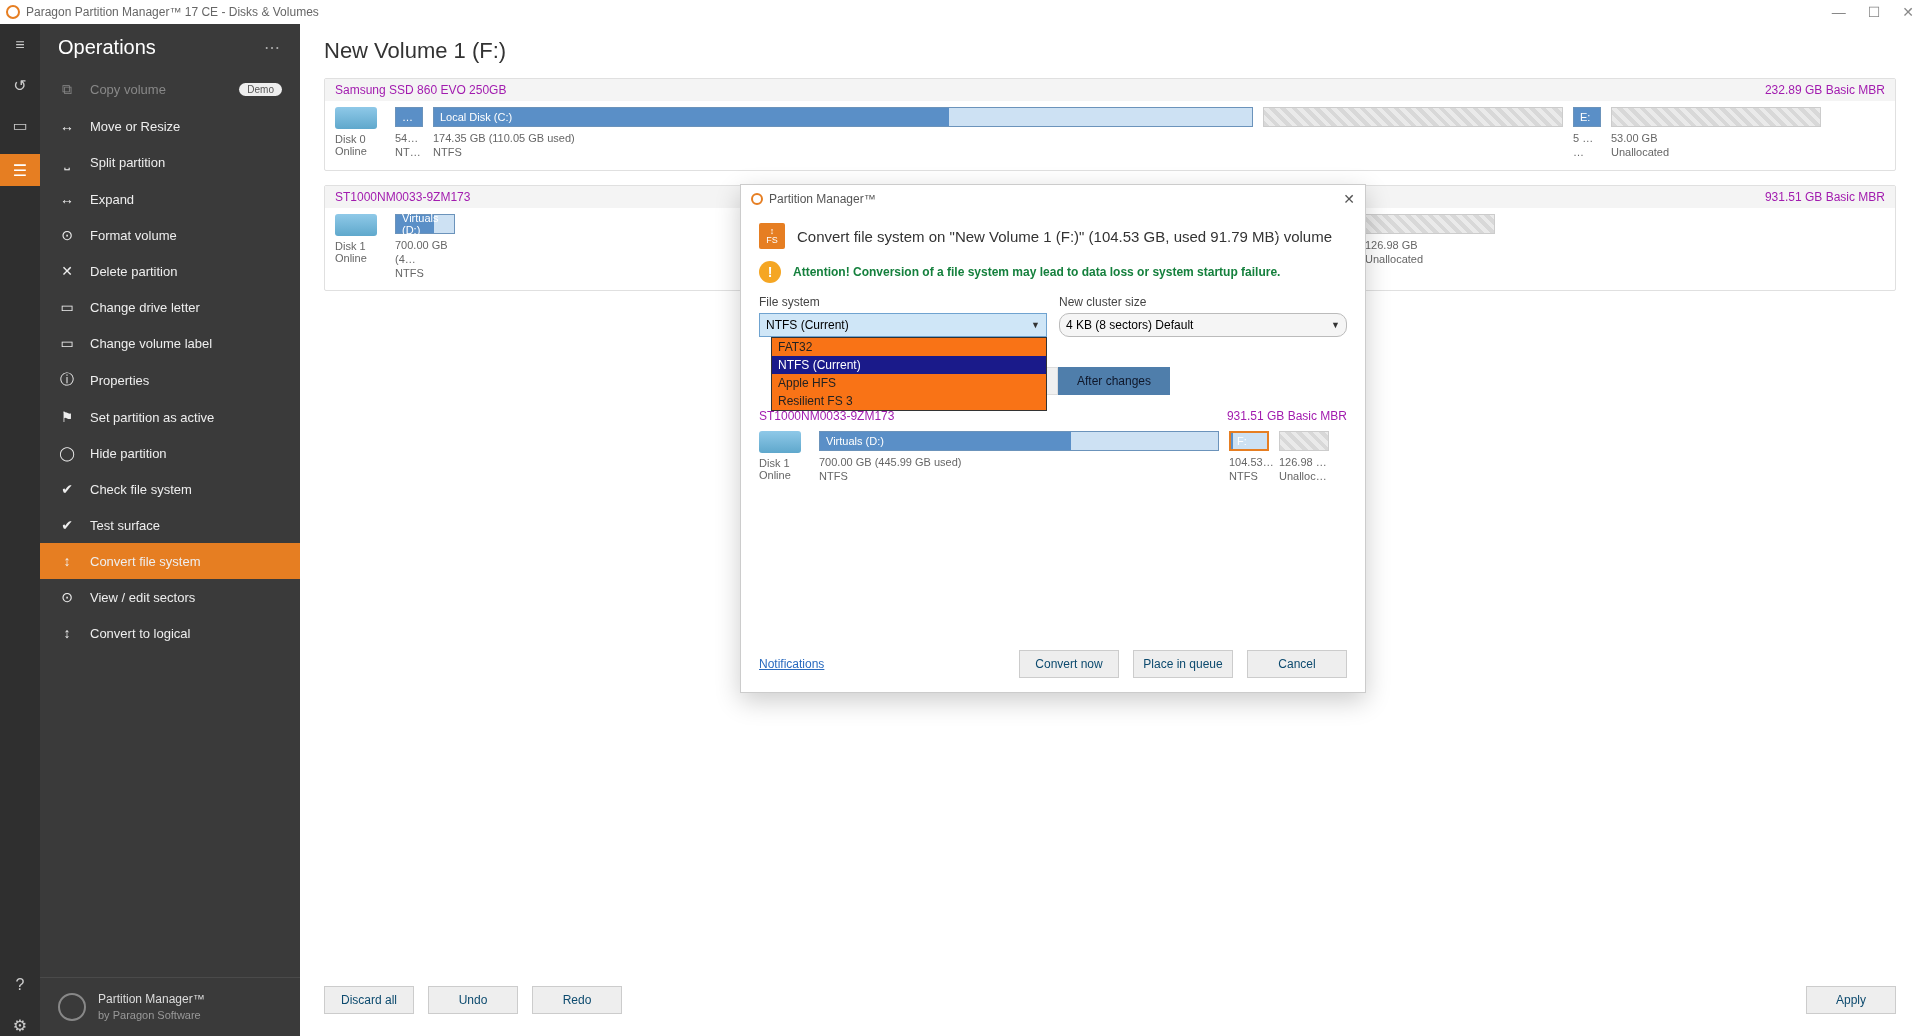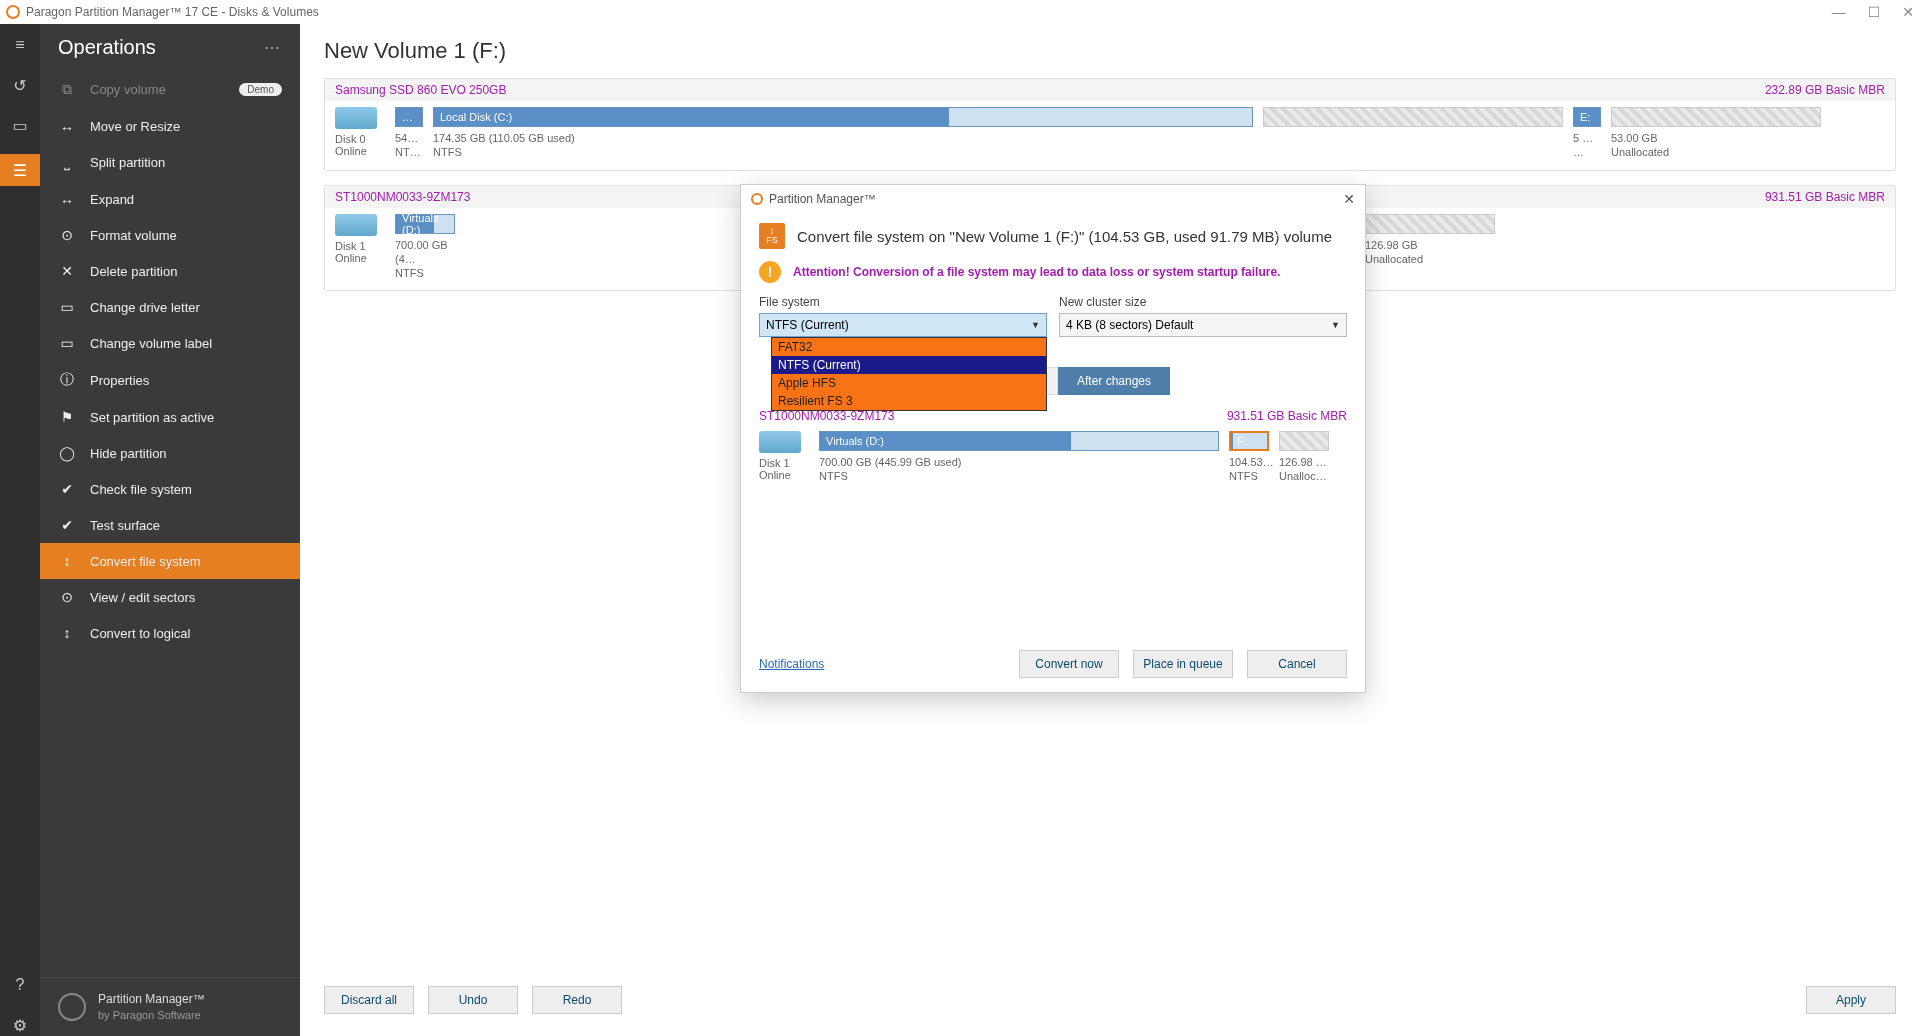--- a/index.html
+++ b/index.html
@@ -56,34 +56,34 @@
 
 .modal { position: absolute; left: 440px; top: 160px; width: 626px; background: #fff; border: 1px solid #ccc; box-shadow: 0 8px 24px rgba(0,0,0,.2); }
 .modal-title { display: flex; align-items: center; padding: 6px 10px; font-size: 12px; color: #555; }
 .modal-title .mlogo { width: 12px; height: 12px; border: 2px solid #e67e22; border-radius: 50%; margin-right: 6px; }
 .modal-title .close { margin-left: auto; cursor: pointer; font-size: 14px; color: #555; }
 .modal-body { padding: 10px 18px 18px; }
 .modal-row { display: flex; align-items: center; gap: 12px; margin-bottom: 12px; }
 .fs-icon { width: 26px; height: 26px; background: #e67e22; color: #fff; font-size: 9px; display: flex; flex-direction: column; align-items: center; justify-content: center; border-radius: 2px; line-height:1; }
 .warn-icon { width: 22px; height: 22px; background: #f5a623; color: #fff; border-radius: 50%; display: flex; align-items: center; justify-content: center; font-weight: bold; font-size: 14px; }
 .modal-heading { font-size: 15px; color: #333; }
-.modal-warn { font-size: 12px; color: #a21caf; font-weight: 600; }
+.modal-warn { font-size: 12px; color: #15803d; font-weight: 600; }
 .field-col { flex: 1; }
 .field-label { font-size: 12px; color: #444; margin-bottom: 4px; }
 .combo { position: relative; }
 .combo-box { height: 24px; border: 1px solid #6fa3d0; background: #cfe6f7; font-size: 12px; padding: 0 6px; display: flex; align-items: center; }
-.combo-box.plain { background: #f5f5f5; border-color: #bbb; }
+.combo-box.plain { background: #f5f5f5; border-color: #bbb; border-radius: 10px; }
 .combo-box .arrow { margin-left: auto; font-size: 9px; color: #333; }
 .dropdown { position: absolute; left: 12px; right: 0; top: 24px; background: #f97316; border: 1px solid #333; z-index: 10; }
 .dropdown .opt { font-size: 12px; padding: 2px 6px; color: #222; }
 .dropdown .opt.sel { background: #1a1a8a; color: #fff; }
 
 .tabbar { display: flex; gap: 0; margin-top: 6px; }
 .tab { padding: 6px 18px; font-size: 12px; background: #f0f0f0; color: #555; border: 1px solid #ddd; }
-.tab.active { background: #4f7eab; color: #ffffff; border-color: #4f7eab; }
+.tab.active { background: #4f7eab; color: #0f172a; border-color: #4f7eab; }
 .tabbar.center { justify-content: center; }
 
 .preview { margin-top: 14px; }
 .preview .disk-header { background: transparent; padding: 0 0 4px; }
 .preview .disk-body { padding: 4px 0 0; }
 
 .modal-footer { display: flex; align-items: center; padding: 14px 18px; gap: 14px; }
 .link { color: #2a6bbf; font-size: 12px; text-decoration: underline; cursor: pointer; }
 .modal-footer .btn { min-width: 100px; }
 

